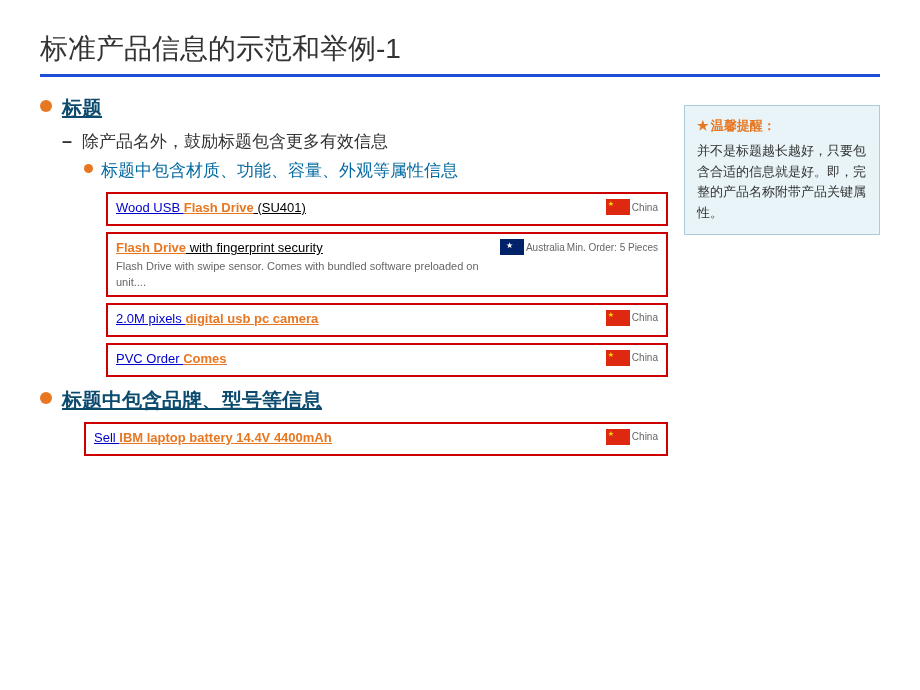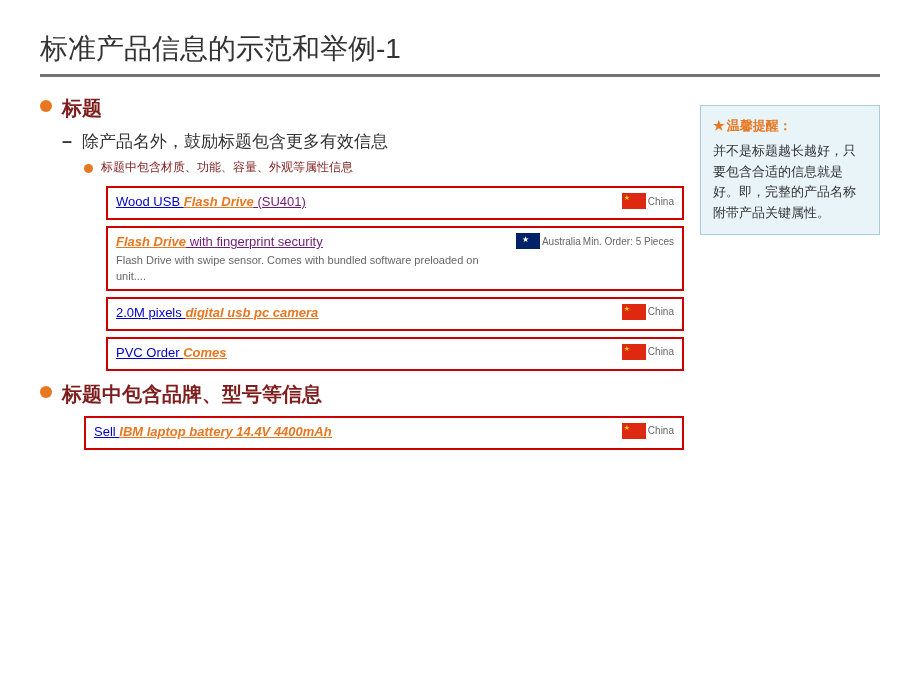--- a/index.html
+++ b/index.html
@@ -10,21 +10,21 @@
       font-family: 'Microsoft YaHei', 'SimHei', Arial, sans-serif;
       overflow: hidden;
     }
     .slide {
       width: 920px;
       height: 690px;
       padding: 30px 40px 20px 40px;
       position: relative;
     }
     .title-bar {
-      border-bottom: 3px solid #737373;
+      border-bottom: 3px solid #1d4ed8;
       margin-bottom: 18px;
       padding-bottom: 6px;
     }
     .slide-title {
       font-size: 28px;
       font-weight: normal;
       color: #333;
     }
     .content {
       display: flex;
@@ -42,22 +42,23 @@
     .bullet-dot-orange {
       width: 12px;
       height: 12px;
       background: #E87722;
       border-radius: 50%;
       margin-top: 5px;
       flex-shrink: 0;
     }
     .bullet-text-l1 {
       font-size: 20px;
-      color: #7f1d1d;
+      color: #0c4a6e;
       font-weight: bold;
+      text-decoration: underline;
     }
     .sub-items {
       margin-left: 22px;
     }
     .bullet-level2 {
       display: flex;
       align-items: flex-start;
       gap: 10px;
       margin-bottom: 6px;
     }
@@ -81,22 +82,22 @@
     }
     .bullet-dot-small {
       width: 9px;
       height: 9px;
       background: #E87722;
       border-radius: 50%;
       margin-top: 5px;
       flex-shrink: 0;
     }
     .bullet-text-l3 {
-      font-size: 12px;
-      color: #7f1d1d;
+      font-size: 17px;
+      color: #0369a1;
     }
     .product-cards {
       margin-left: 44px;
       display: flex;
       flex-direction: column;
       gap: 6px;
       margin-bottom: 10px;
     }
     .product-card {
       border: 1px dashed #aaa;
@@ -118,24 +119,23 @@
     .product-title-row {
       font-size: 13px;
       color: #0000cc;
       text-decoration: underline;
       line-height: 1.4;
     }
     .product-title-row span.bold-orange {
       font-weight: bold;
       color: #E87722;
       text-decoration: underline;
-      font-style: italic;
     }
     .product-title-row span.normal-blue {
-      color: #701a75;
+      color: #000000;
       text-decoration: underline;
     }
     .product-desc {
       font-size: 11px;
       color: #666;
       margin-top: 2px;
       line-height: 1.4;
     }
     .product-card-right {
       display: flex;
@@ -180,21 +180,21 @@
     .flag-label {
       font-size: 10px;
       color: #666;
     }
     .min-order {
       font-size: 10px;
       color: #666;
       white-space: nowrap;
     }
     .tip-box {
-      width: 180px;
+      width: 196px;
       flex-shrink: 0;
       background: #e8f4f8;
       border: 1px solid #aaccdd;
       padding: 10px 12px;
       font-size: 13px;
       color: #333;
       line-height: 1.6;
       align-self: flex-start;
       margin-top: 10px;
     }

